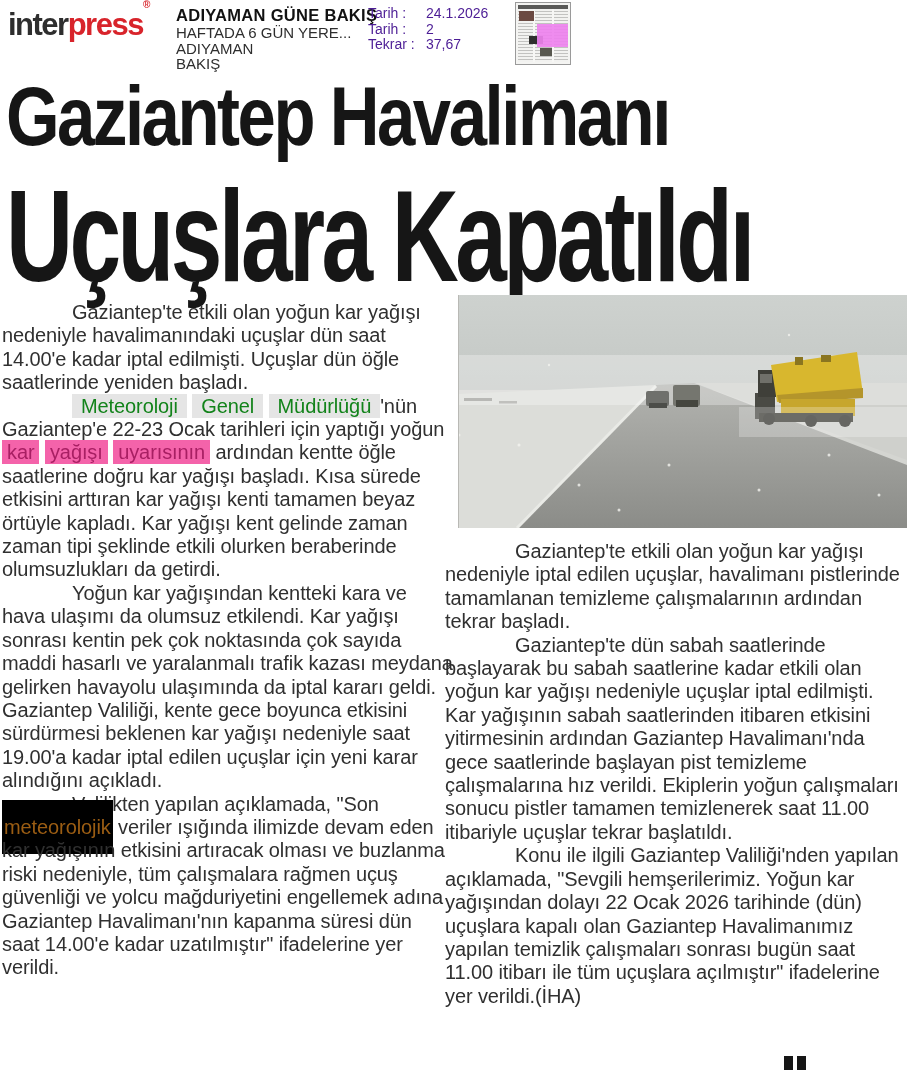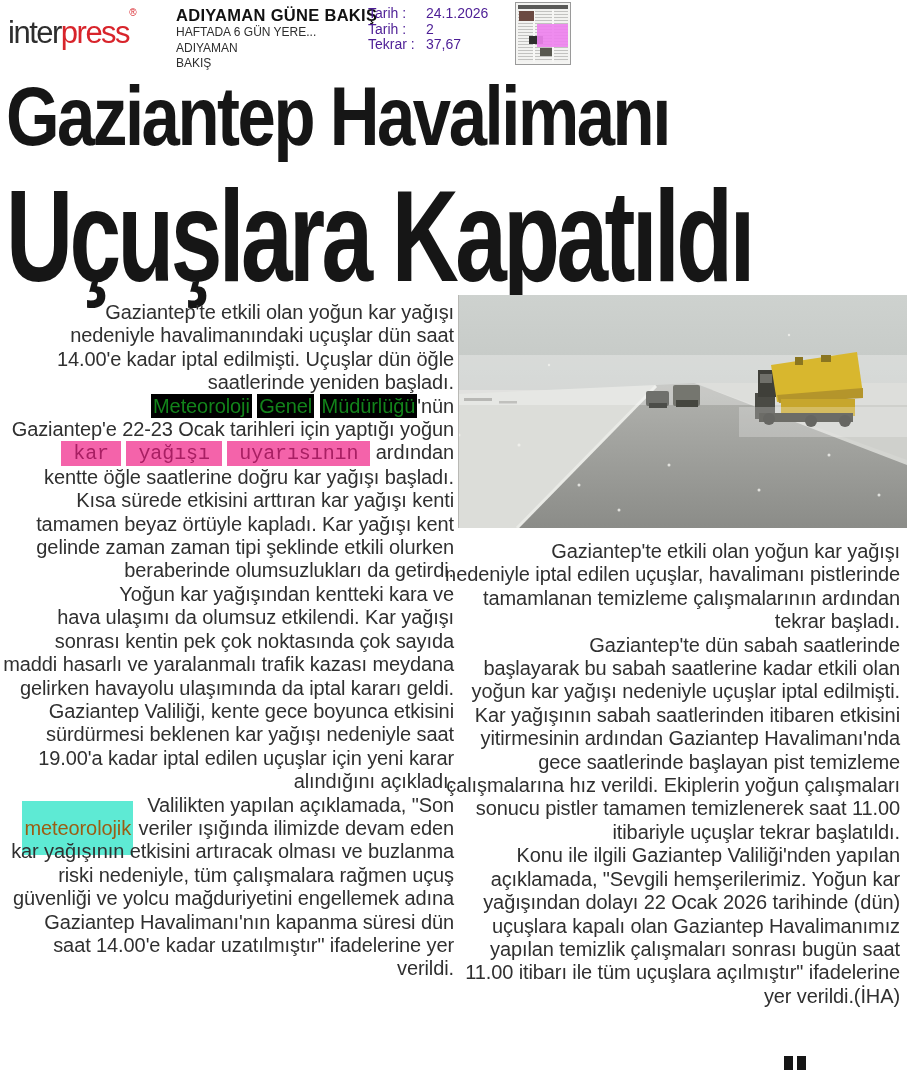--- a/index.html
+++ b/index.html
@@ -4,29 +4,29 @@
 <style>
   html,body{margin:0;padding:0;}
   body{
     width:918px;height:1070px;position:relative;overflow:hidden;
     background:#ffffff;
     font-family:"Liberation Sans", sans-serif;
     color:#2b2b2b;
   }
   
   .logo{
-    position:absolute;left:8px;top:15px;
-    font-size:31px;font-weight:normal;letter-spacing:-1.5px;
+    position:absolute;left:8px;top:7px;
+    font-size:31px;font-weight:bold;letter-spacing:-1.5px;
     color:#2e2e2e;white-space:nowrap;
   }
   .logo .red{color:#d8242b;}
   .logo sup{font-size:10px;color:#d8242b;top:-16px;position:relative;}
   .pub{position:absolute;left:176px;top:6px;width:220px;}
   .pub-name{font-size:16.5px;font-weight:bold;color:#111;letter-spacing:0.3px;white-space:nowrap;}
-  .pub-line{font-size:12px;color:#2e2e2e;line-height:15.5px;white-space:nowrap;}
+  .pub-line{font-size:15px;color:#2e2e2e;line-height:15.5px;white-space:nowrap;}
   .meta{position:absolute;left:368px;top:6px;font-size:14px;color:#4c1d95;}
   .meta-row{line-height:15.5px;white-space:nowrap;}
   .meta-label{display:inline-block;width:58px;}
   
   .thumb{
     position:absolute;left:515px;top:2px;width:56px;height:63px;
     background:#f4f4f2;border:1px solid #9a9a9a;box-sizing:border-box;overflow:hidden;
   }
   .thumb-lines{
     position:absolute;inset:2px;
@@ -47,25 +47,25 @@
   }
   .headline2{
     position:absolute;left:6px;top:172px;
     font-size:129px;font-weight:bold;color:#161616;letter-spacing:-5px;
     white-space:nowrap;transform:scaleX(0.72);transform-origin:0 0;line-height:1;
   }
   
   .col{position:absolute;font-size:20px;line-height:23.4px;letter-spacing:-0.1px;color:#303030;}
   .col-left{left:2px;top:301px;width:452px;}
   .col-right{left:445px;top:540px;width:455px;}
-  .col p{margin:0;text-indent:70px;text-align:right;}
+  .col p{margin:0;text-indent:70px;}
   .col p.subhead{font-weight:bold;}
-  .hl-green{background:#000000;color:#12831a;padding:1px 2px;}
-  .hl-pink{background:#f463aa;color:#a81f63;padding:1px 12px;font-family:Liberation Mono, monospace;}
-  .hl-orange{background:#5eead4;color:#9b5d13;padding:16px 2px;}
+  .hl-green{background:#e5e5e5;color:#12831a;padding:1px 9px;}
+  .hl-pink{background:#f463aa;color:#a81f63;padding:1px 5px;}
+  .hl-orange{background:#000000;color:#9b5d13;padding:16px 2px;}
   
   .photo{
     position:absolute;left:458px;top:295px;width:448px;height:233px;
     border-left:1px solid #b9b9b5;
   }
   .photo svg{display:block;width:100%;height:100%;}
   
   .crop-mark{position:absolute;left:784px;top:1056px;width:26px;height:14px;}
   .crop-mark span{position:absolute;top:0;width:9px;height:14px;background:#161616;}
   .crop-mark .m1{left:0;} .crop-mark .m2{left:13px;}

